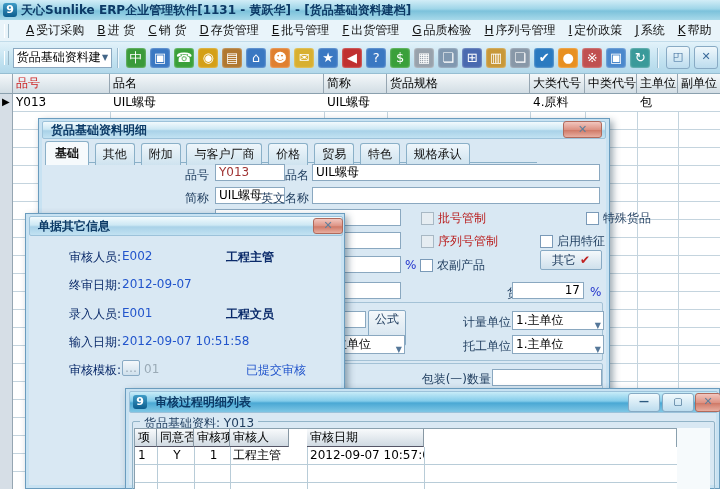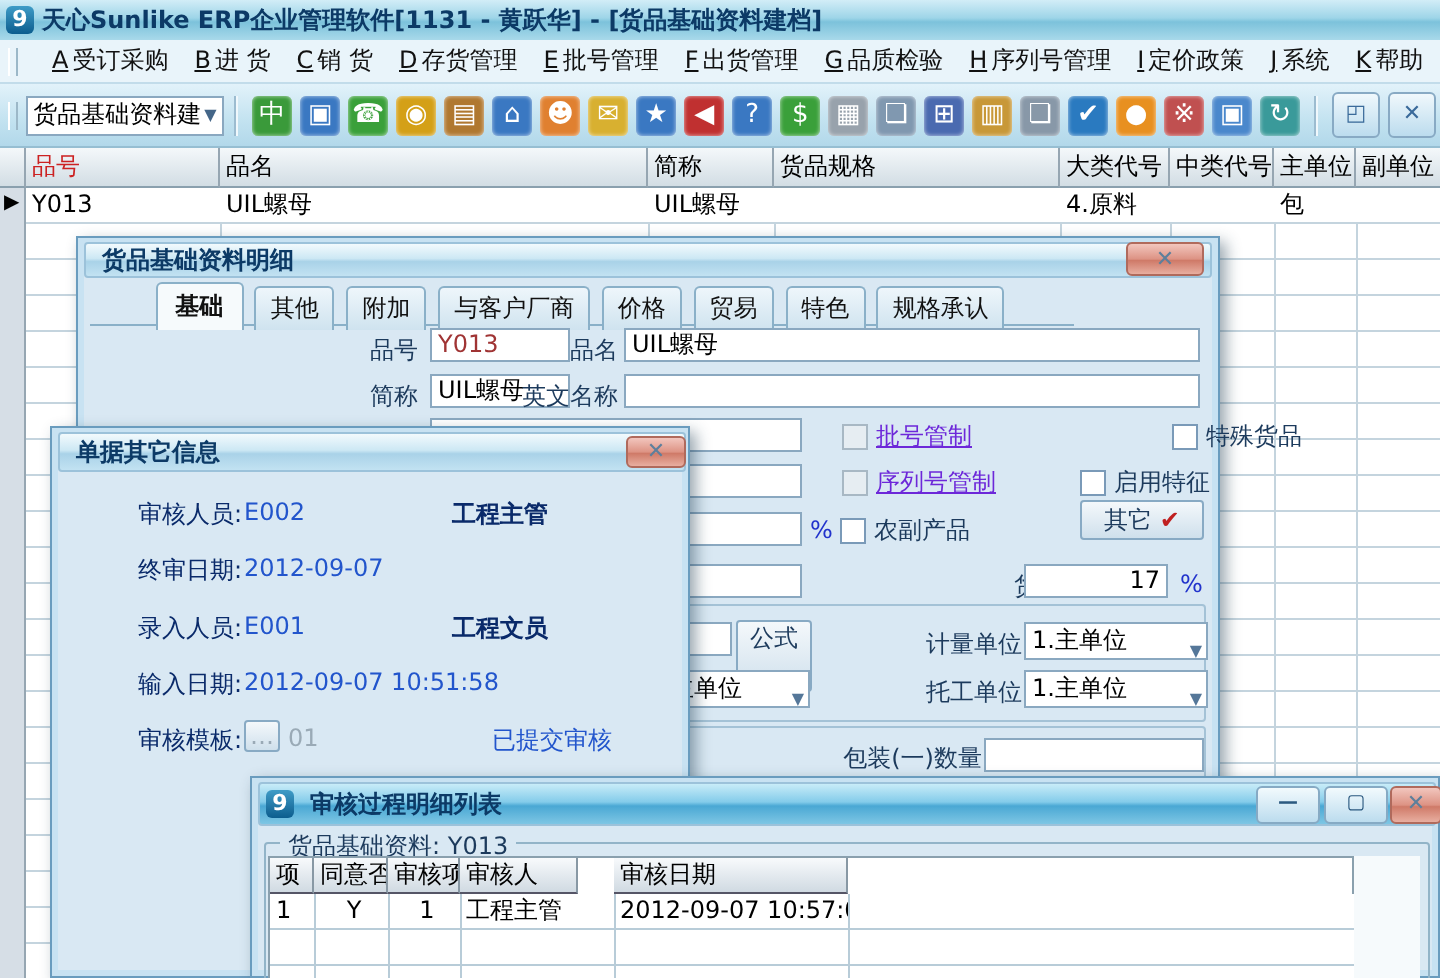--- a/index.html
+++ b/index.html
@@ -66,21 +66,21 @@
     height:17px;line-height:15px;padding:0 3px;overflow:hidden;white-space:nowrap;}
   .combo{position:absolute;background:#fff;border:1px solid #8aa8c0;box-sizing:border-box;height:19px;
     line-height:17px;padding:0 14px 0 3px;overflow:hidden;white-space:nowrap;}
   .combo .ca{position:absolute;right:2px;top:5px;font-size:8px;color:#557799;}
   .pbtn{position:absolute;background:linear-gradient(180deg,#f4f8fb,#cfe0ec);border:1px solid #88aac4;
     border-radius:2px;color:#1c3a5c;text-align:center;box-sizing:border-box;}
   .cb{position:absolute;display:flex;align-items:center;gap:4px;white-space:nowrap;}
   .cb .box{width:11px;height:11px;background:#fff;border:1px solid #7a9ab8;flex:0 0 auto;}
   .cb .cbl{color:#1c3a5c;}
   .cb.dis .box{background:#e6edf2;border-color:#a8b8c4;}
-  .cb.dis .cbl{color:#6d28d9;text-decoration:underline;}
+  .cb.dis .cbl{color:#b91c1c;}
   .gbox{position:absolute;border:1px solid #a4c2d6;border-radius:2px;}
   .pct{position:absolute;color:#2233cc;}
 
   
   .ilabel{position:absolute;color:#0a2a6a;width:62px;text-align:right;white-space:nowrap;}
   .ival{position:absolute;color:#2255cc;white-space:nowrap;}
   .iextra{position:absolute;color:#0a2a6a;font-weight:bold;white-space:nowrap;}
   .ilink{position:absolute;color:#2255cc;white-space:nowrap;}
   .igray{color:#9aaab6;}
 
@@ -184,21 +184,21 @@
   <div class="dcell" style="left:678px;width:42px;"></div>
   <div class="abs rowmark">▶</div>
 </div>
 
 <div class="dlg" style="left:38px;top:118px;width:572px;height:371px;z-index:5;">
   <div class="dtitle" style="left:3px;top:2px;width:564px;">
     <span class="dtext">货品基础资料明细</span>
   </div>
   <div class="closebtn" style="left:524px;top:2px;width:37px;height:15px;line-height:15px;">✕</div>
 
-  <div class="tabbar" style="left:6px;top:22px;width:492px;height:21px;text-align:center;">
+  <div class="tabbar" style="left:6px;top:22px;width:492px;height:21px;">
     <span class="tab active">基础</span>
     <span class="tab">其他</span>
     <span class="tab">附加</span>
     <span class="tab">与客户厂商</span>
     <span class="tab">价格</span>
     <span class="tab">贸易</span>
     <span class="tab">特色</span>
     <span class="tab">规格承认</span>
   </div>
 

